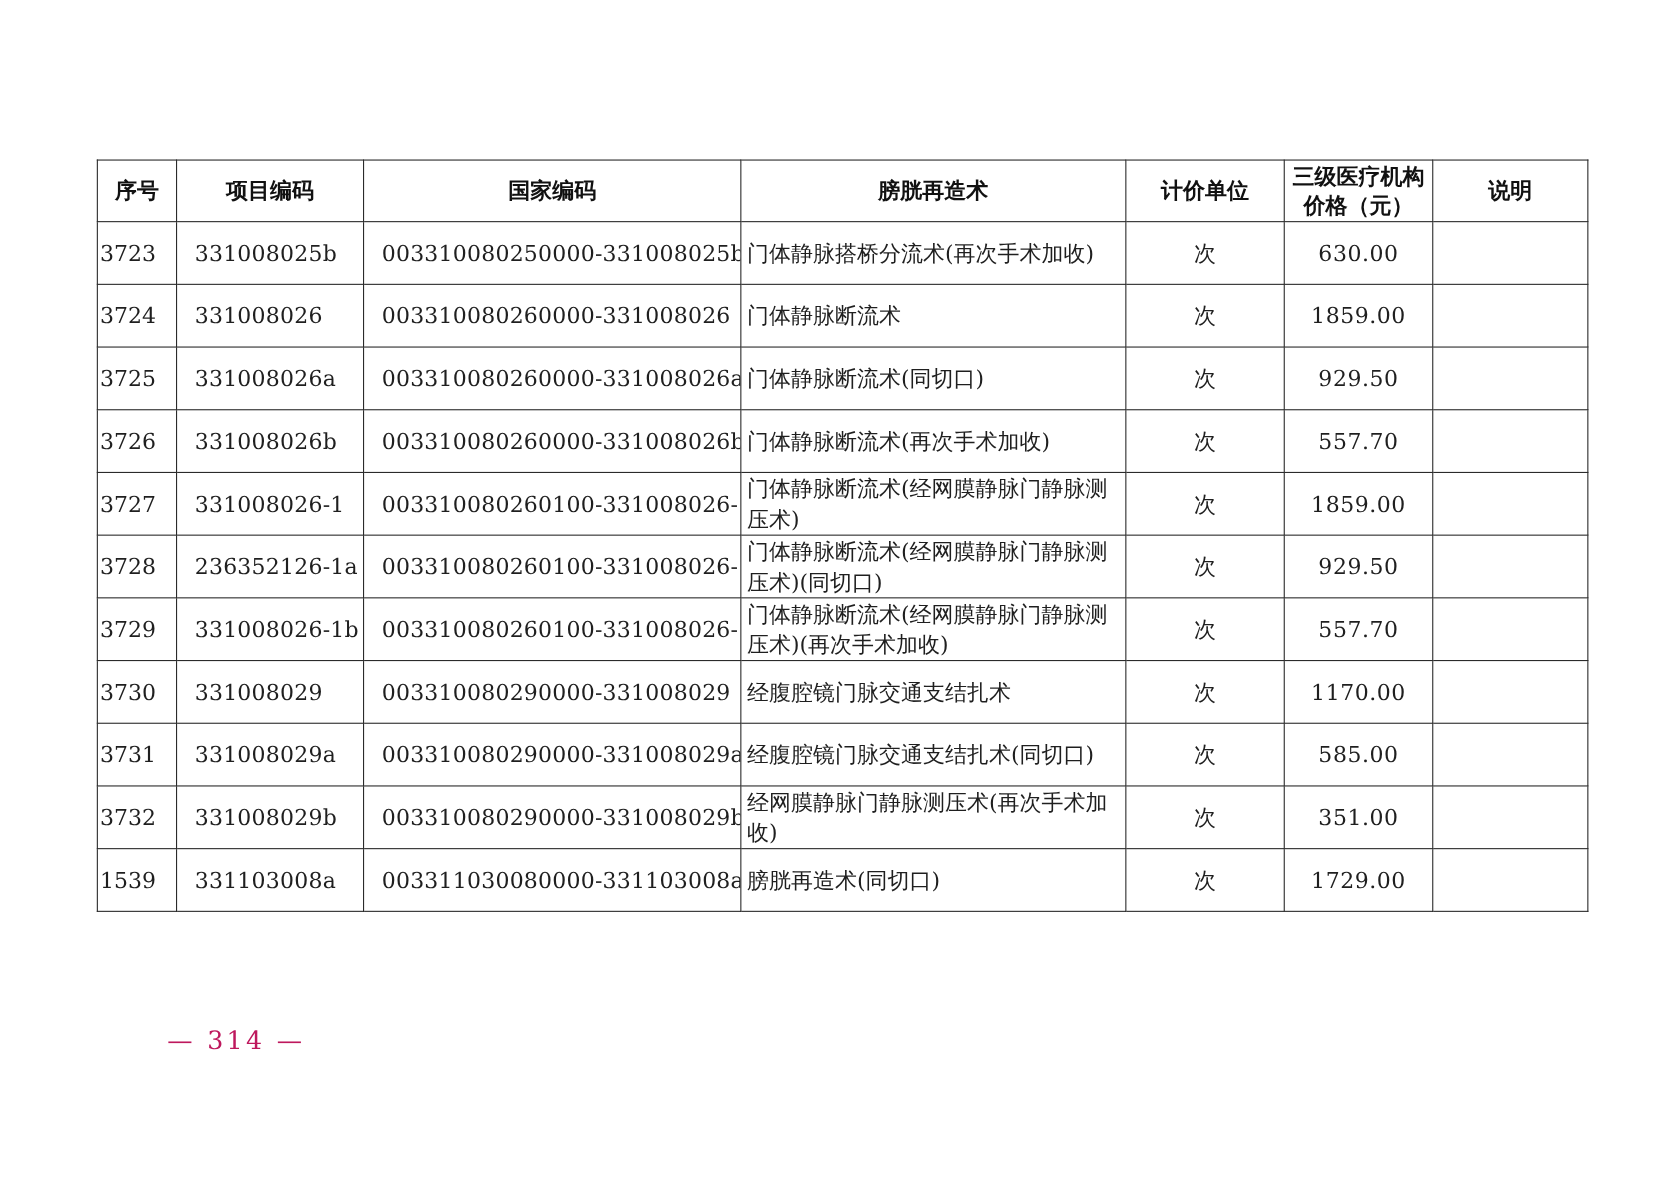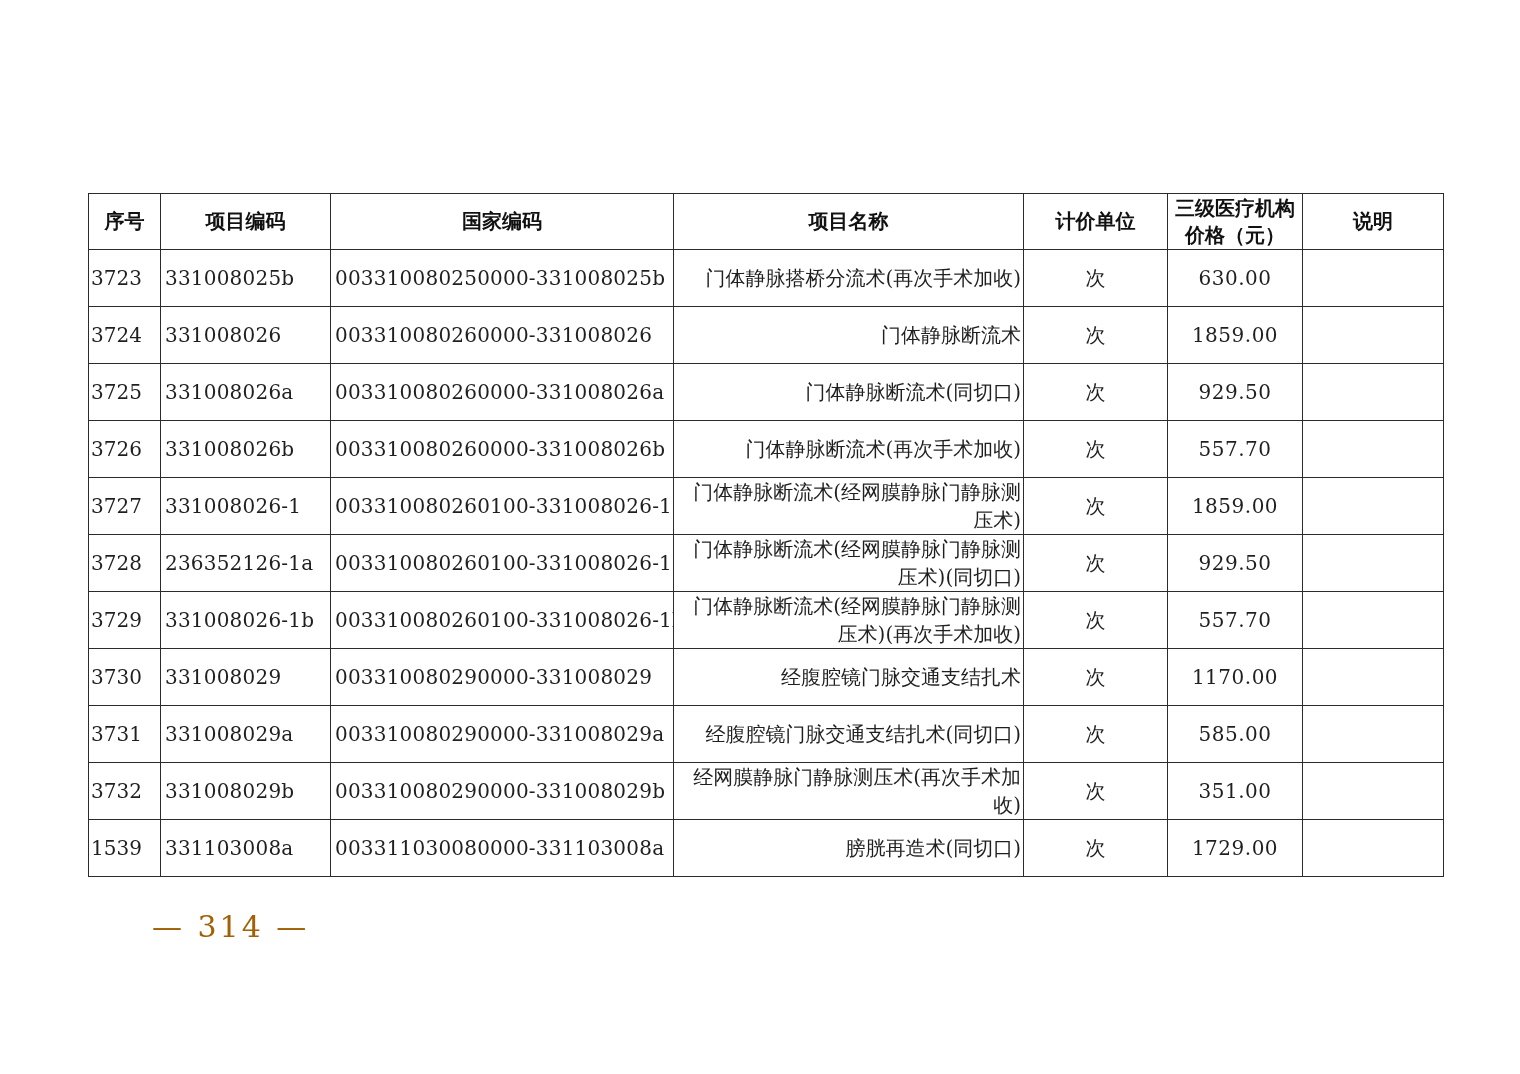--- a/index.html
+++ b/index.html
@@ -17,21 +17,20 @@
     font-family: "DejaVu Serif", "Liberation Serif", serif;
     color: #1f1f1f;
   }
   table.price-table {
     position: absolute;
     left: 88px;
     top: 145px;
     width: 1355px;
     border-collapse: collapse;
     table-layout: fixed;
-    margin-top: 48px;
   }
   .price-table th,
   .price-table td {
     border: 1px solid #2b2b2b;
     overflow: hidden;
   }
   .price-table th {
     font-family: "DejaVu Sans", "Liberation Sans", sans-serif;
     font-weight: bold;
     font-size: 20px;
@@ -47,41 +46,41 @@
     line-height: 28px;
     height: 57px;
     vertical-align: middle;
     padding: 0 2px;
     color: #1f1f1f;
   }
   td.col-seq   { text-align: left; }
   td.col-item_code,
   td.col-national_code {
     text-align: left;
-    padding-left: 4px;
+    padding-left: 16px;
     letter-spacing: 0.2px;
     white-space: nowrap;
   }
   td.col-item_name {
-    text-align: right;
+    text-align: left;
     padding-left: 5px;
     padding-right: 2px;
     word-break: break-all;
   }
   td.col-unit  { text-align: center; }
   td.col-price { text-align: center; letter-spacing: 0.5px; }
   td.col-note  { text-align: center; }
 
   .page-number {
     position: absolute;
     left: 152px;
-    top: 909px;
-    font-size: 30px;
+    top: 934px;
+    font-size: 23px;
     letter-spacing: 3px;
-    color: #a16207;
+    color: #be185d;
     font-family: "DejaVu Serif", "Liberation Serif", serif;
   }
 </style>
 </head>
 <body>
 
 <div class="page">
 
   <table class="price-table">
     <colgroup>
@@ -91,21 +90,21 @@
       <col style="width:350px">
       <col style="width:144px">
       <col style="width:135px">
       <col style="width:141px">
     </colgroup>
     <thead>
       <tr>
         <th>序号</th>
         <th>项目编码</th>
         <th>国家编码</th>
-        <th>项目名称</th>
+        <th>膀胱再造术</th>
         <th>计价单位</th>
         <th>
           <div>三级医疗机构</div>
           <div>价格（元）</div>
         </th>
         <th>说明</th>
       </tr>
     </thead>
     <tbody>
         <tr>

